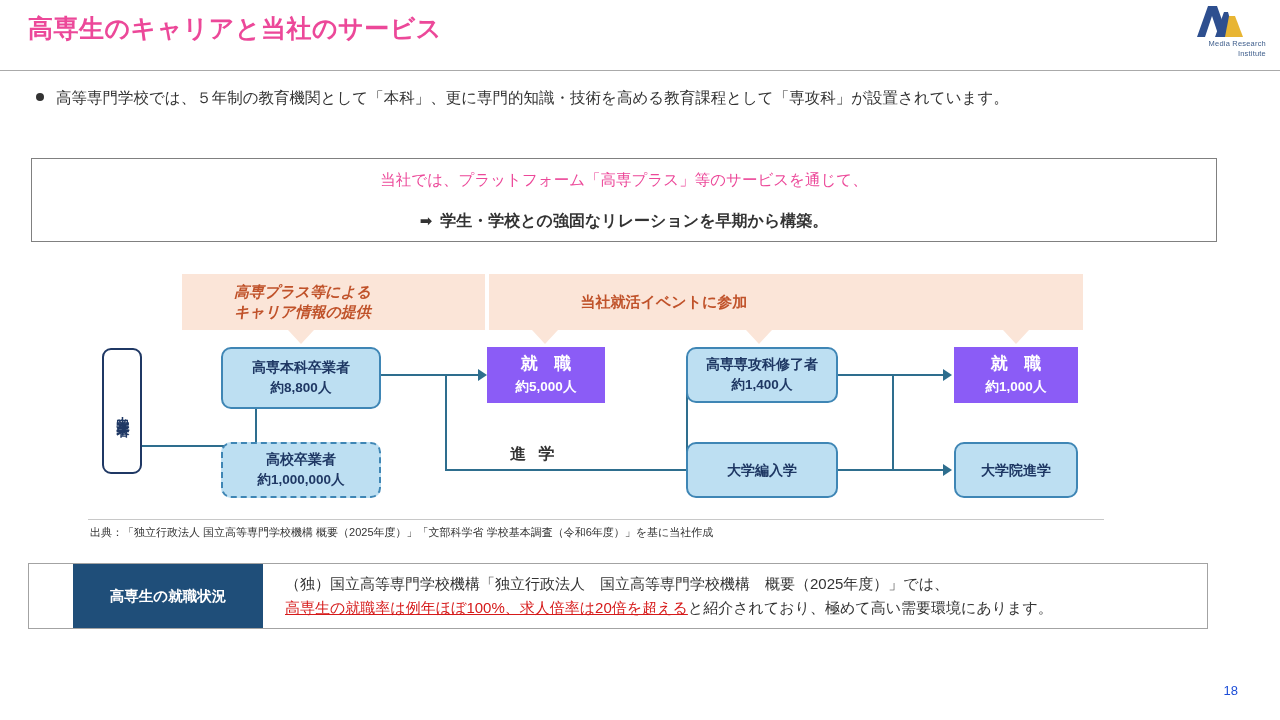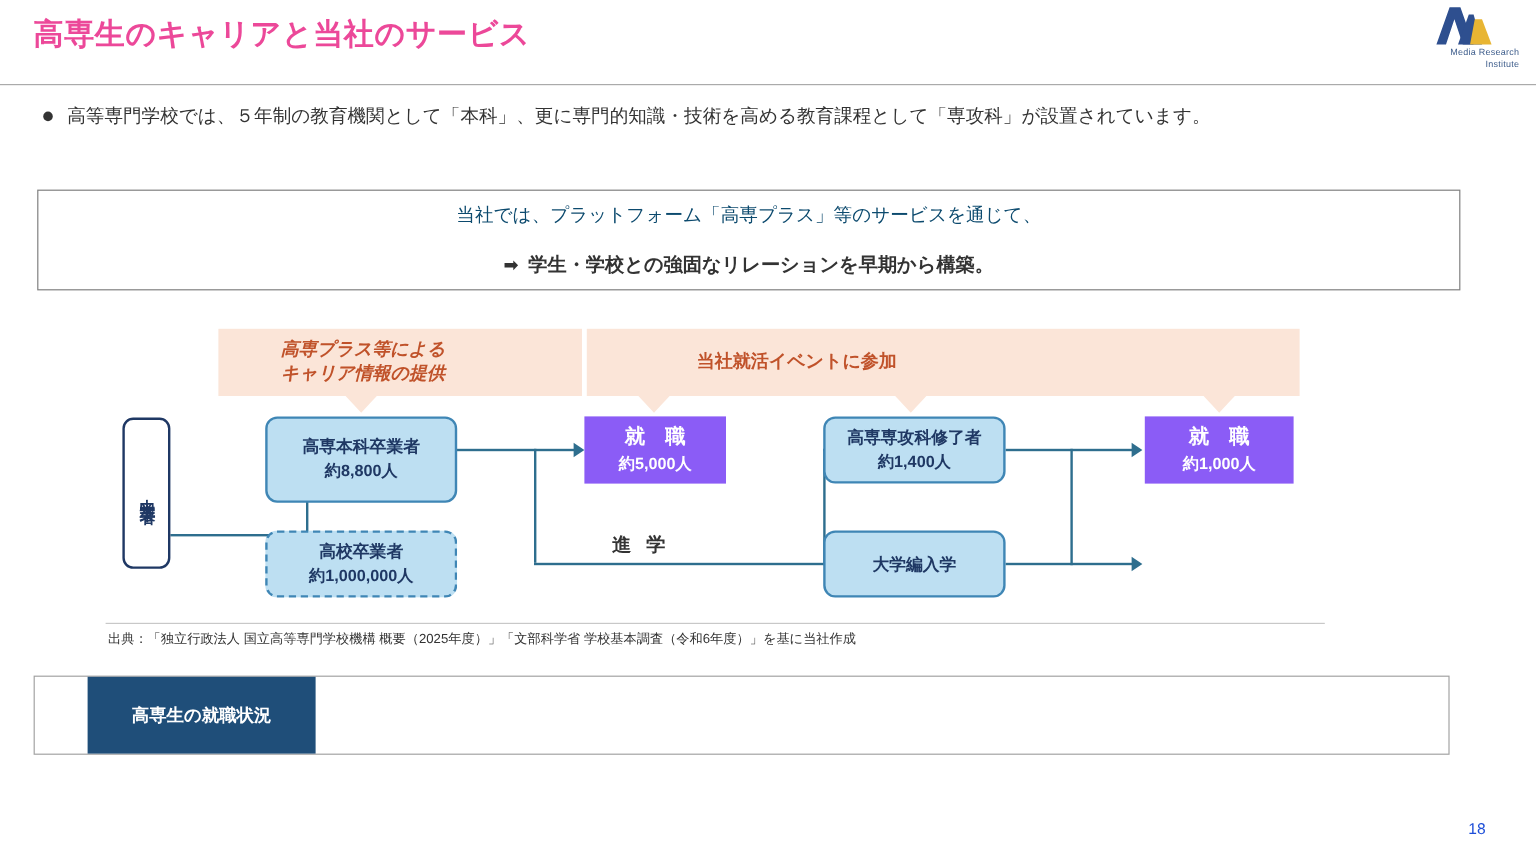--- a/index.html
+++ b/index.html
@@ -88,21 +88,21 @@
     height: 84px;
     border: 1px solid #808080;
     box-sizing: border-box;
     display: flex;
     flex-direction: column;
     align-items: center;
     justify-content: center;
   }
   .statement-line {
     font-size: 15.5px;
-    color: #0c4a6e;
+    color: #ec4899;
     line-height: 1.5;
     text-align: left;
   }
   .statement-emph {
     font-size: 16px;
     font-weight: bold;
     color: #333333;
     margin-top: 19px;
     text-align: center;
   }
@@ -358,21 +358,21 @@
     <div class="conn h" style="left:838px; top:112px; width:108px;"></div>
     <div class="arrowhead" style="left:943px; top:107px;"></div>
     <div class="conn h" style="left:838px; top:207px; width:108px;"></div>
     <div class="arrowhead" style="left:943px; top:202px;"></div>
     <div class="conn v" style="left:892px; top:112px; height:97px;"></div>
 
     <div class="node node-white" style="left:102px; top:86px; width:40px; height:126px;">
       <span class="node-vert">中学卒業者</span>
     </div>
 
-    <div class="node node-blue" style="left:221px; top:85px; width:160px; height:72px;">
+    <div class="node node-blue" style="left:221px; top:85px; width:160px; height:62px;">
       <span class="node-title">高専本科卒業者</span>
       <span class="node-sub">約8,800人</span>
     </div>
 
     <div class="node node-blue dashed" style="left:221px; top:180px; width:160px; height:56px;">
       <span class="node-title">高校卒業者</span>
       <span class="node-sub">約1,000,000人</span>
     </div>
 
     <div class="node node-gold" style="left:487px; top:85px; width:118px; height:56px;">
@@ -387,23 +387,30 @@
 
     <div class="node node-blue" style="left:686px; top:180px; width:152px; height:56px;">
       <span class="node-title">大学編入学</span>
     </div>
 
     <div class="node node-gold" style="left:954px; top:85px; width:124px; height:56px;">
       <span class="node-title spaced">就 職</span>
       <span class="node-sub">約1,000人</span>
     </div>
 
+    <div class="node node-blue" style="left:954px; top:180px; width:124px; height:56px;">
+      <span class="node-title">大学院進学</span>
+    </div>
   </div>
 
   <div id="source-rule"></div>
   <div id="source-note">出典：「独立行政法人 国立高等専門学校機構 概要（2025年度）」「文部科学省 学校基本調査（令和6年度）」を基に当社作成</div>
 
   <div id="callout">
     <div id="callout-label">高専生の就職状況</div>
+    <div id="callout-body">
+      <div class="callout-line">（独）国立高等専門学校機構「独立行政法人　国立高等専門学校機構　概要（2025年度）」では、</div>
+      <div class="callout-line"><span class="callout-red">高専生の就職率は例年ほぼ100%、求人倍率は20倍を超える</span><span>と紹介されており、極めて高い需要環境にあります。</span></div>
+    </div>
   </div>
 
   <div id="page-number">18</div>
 </div>
 
 </body></html>

